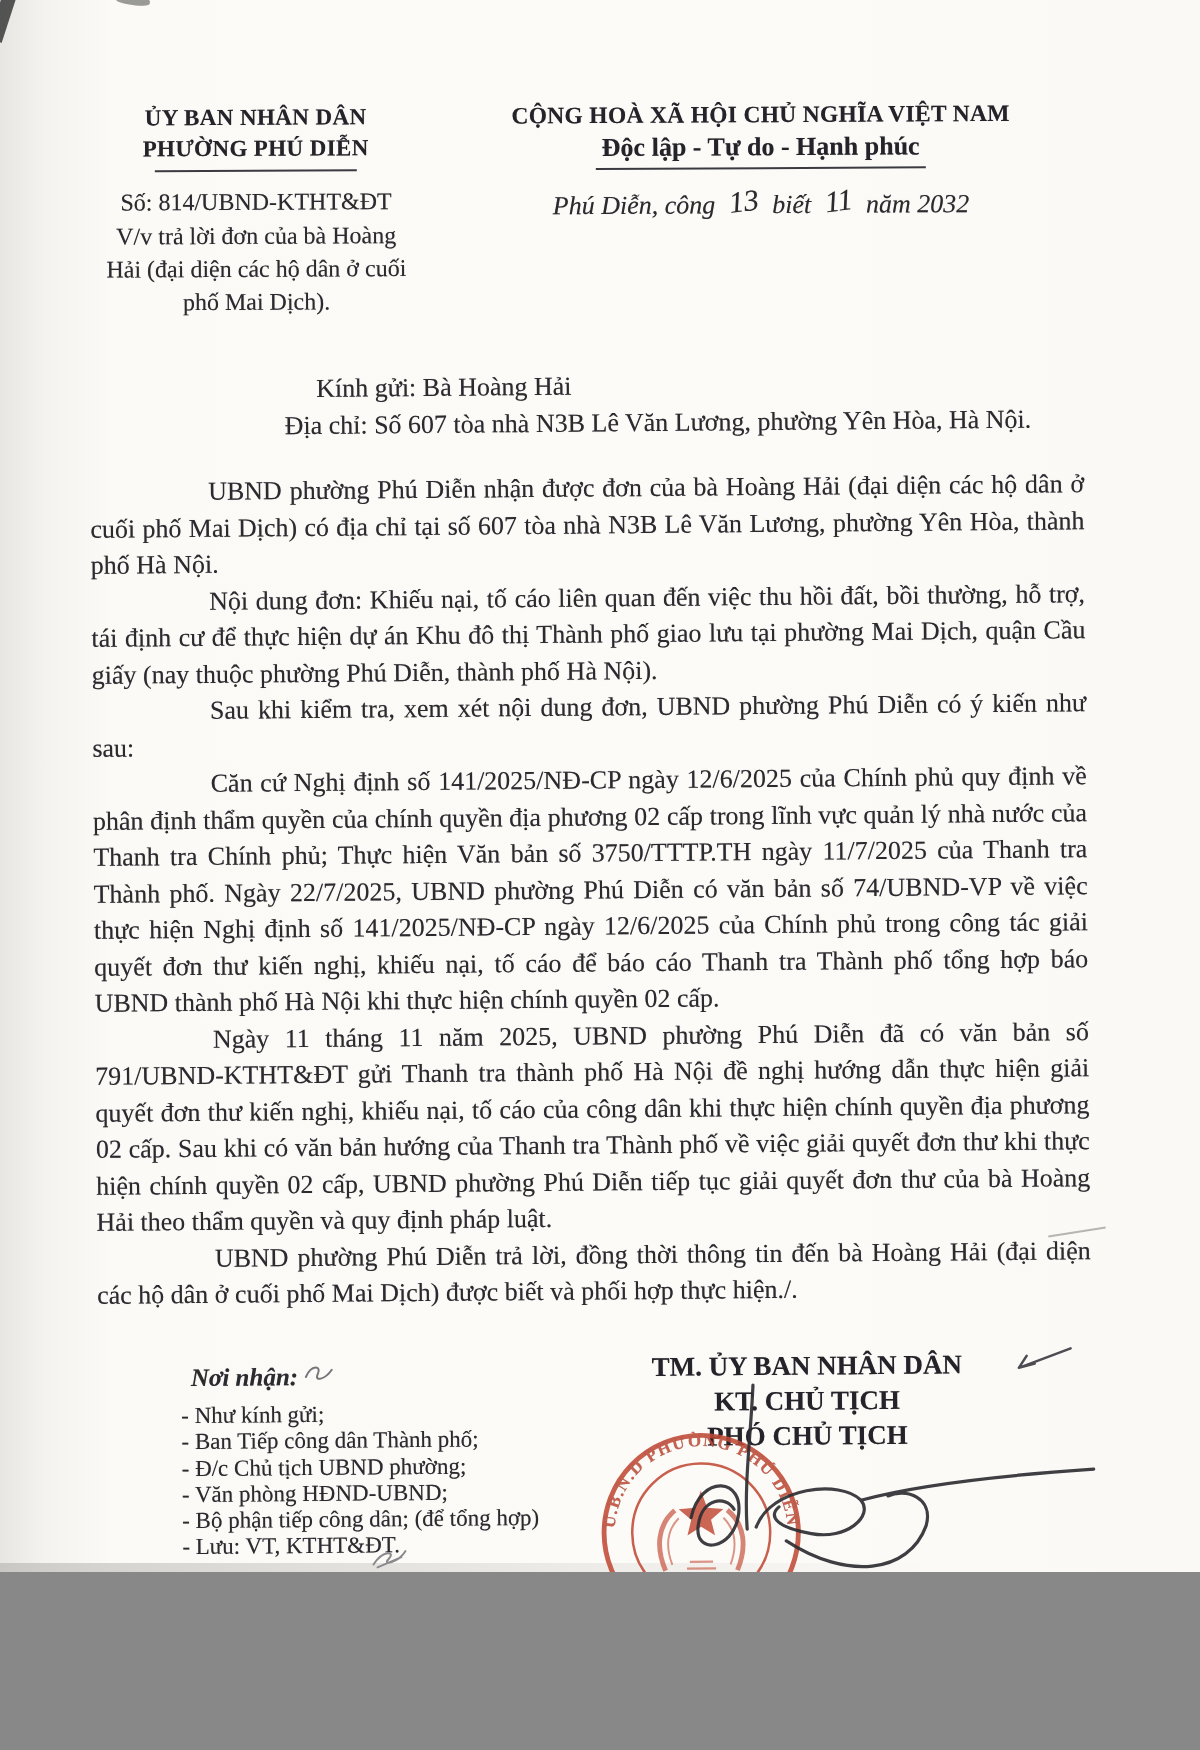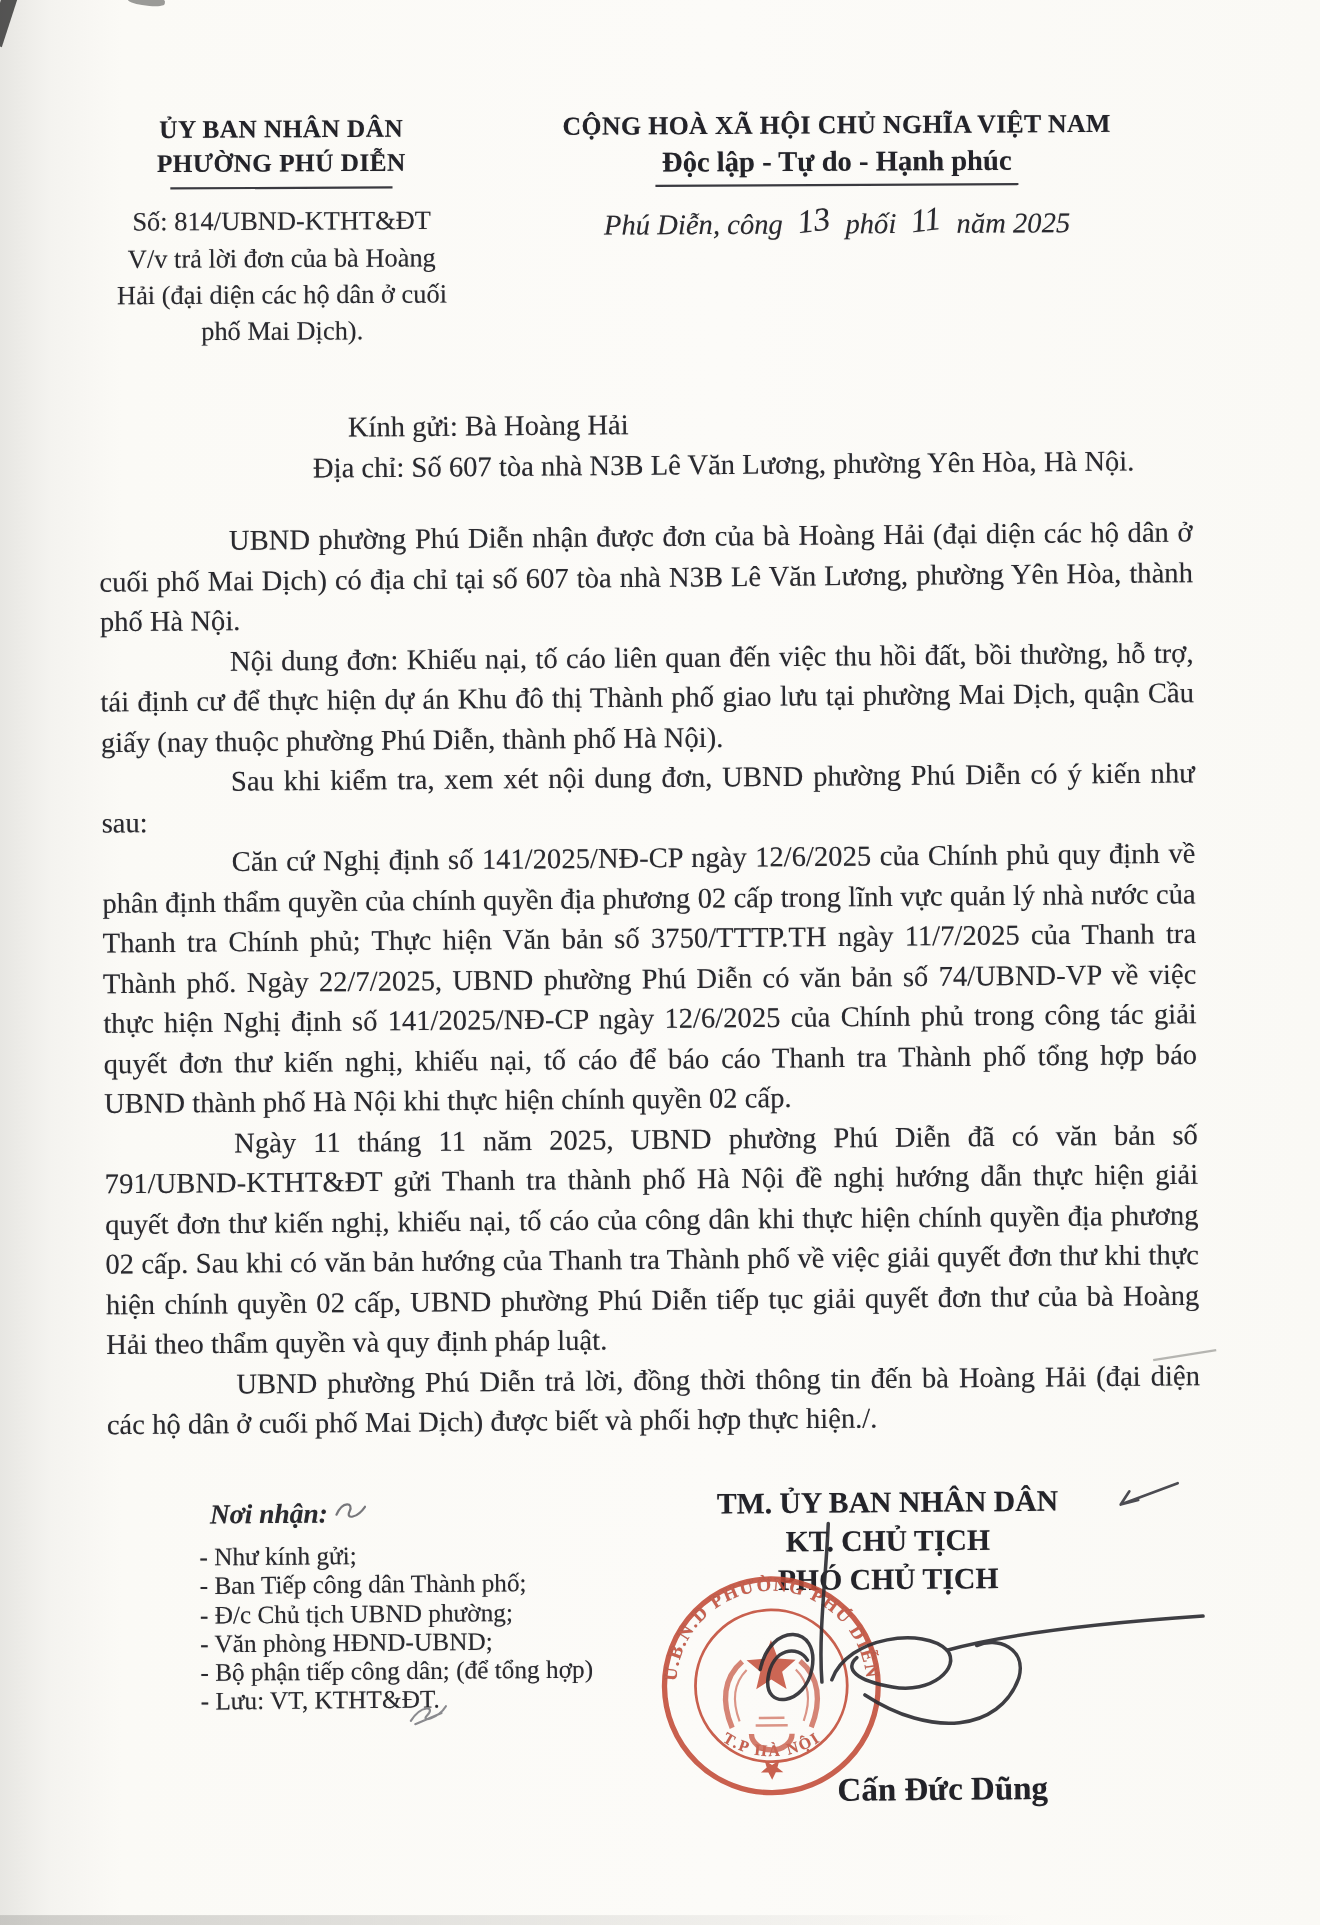--- a/index.html
+++ b/index.html
@@ -1,17 +1,17 @@
 <!DOCTYPE html>
 <html><head>
 <meta charset="utf-8">
 <style>
   html,body{margin:0;padding:0;background:#888;}
   .page{
-    position:relative;width:1200px;height:1750px;margin:0 auto;overflow:hidden;
+    position:relative;width:1200px;height:1572px;margin:0 auto;overflow:hidden;
     background:linear-gradient(90deg,#e7e6e2 0px,#f4f3ef 45px,#fbfaf6 110px,#fcfbf8 55%,#faf9f5 100%);
     font-family:"Liberation Serif","DejaVu Serif",serif;
     color:#2a2a2f;
     text-shadow:0 0 .7px rgba(45,45,50,.45);
   }
   .corner-nick{position:absolute;left:-4px;top:-10px;width:14px;height:52px;background:#2e2e2e;transform:rotate(18deg);opacity:.8;}
   .top-smudge{position:absolute;left:116px;top:-4px;width:34px;height:9px;background:#4a4a48;transform:rotate(7deg);border-radius:40%;opacity:.55;}
   .scan-bottom{position:absolute;left:0;bottom:0;width:100%;height:9px;
     background:linear-gradient(90deg,#b3b2ae 0%,#d6d5d1 35%,rgba(214,213,209,0) 78%);opacity:.6;}
   .stray-line{position:absolute;left:1048px;top:1231px;width:58px;height:2px;background:#90908c;transform:rotate(-9deg);opacity:.65;}
@@ -73,23 +73,23 @@
       <div class="hdr-rule-left"></div>
       <div class="doc-number">Số: 814/UBND-KTHT&amp;ĐT</div>
       <div class="doc-subject">V/v trả lời đơn của bà Hoàng Hải (đại diện các hộ dân ở cuối phố Mai Dịch).</div>
     </div>
     <div class="hdr-right">
       <div class="national-title">CỘNG HOÀ XÃ HỘI CHỦ NGHĨA VIỆT NAM</div>
       <div><span class="motto">Độc lập - Tự do - Hạnh phúc</span></div>
       <div class="date-line">
         <span>Phú Diễn, công</span>
         <span class="hand-num">13</span>
-        <span>phối</span>
+        <span>biết</span>
         <span class="hand-num">11</span>
-        <span>năm 2025</span>
+        <span>năm 2032</span>
       </div>
     </div>
   </div>
 
   <div class="tilt-body">
 
     <div class="recipient">
       <div class="kinh-gui">Kính gửi: Bà Hoàng Hải</div>
       <div>Địa chỉ: Số 607 tòa nhà N3B Lê Văn Lương, phường Yên Hòa, Hà Nội.</div>
     </div>

